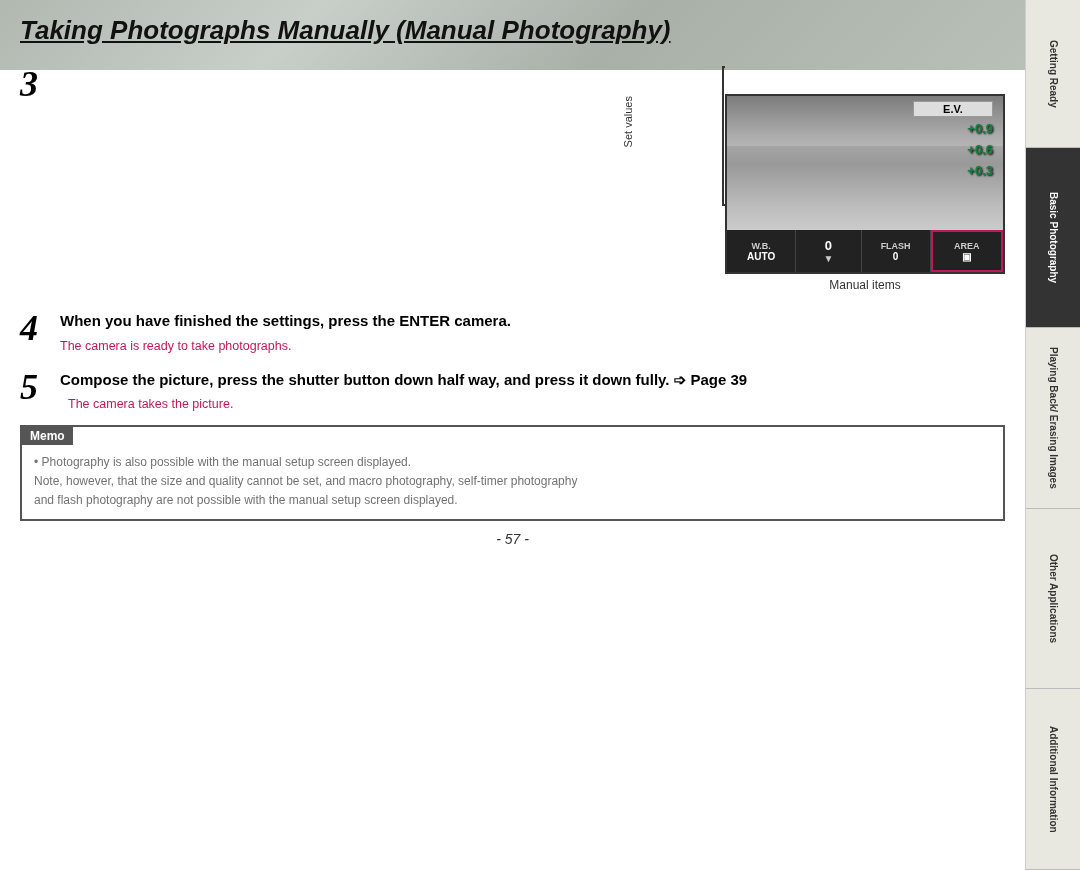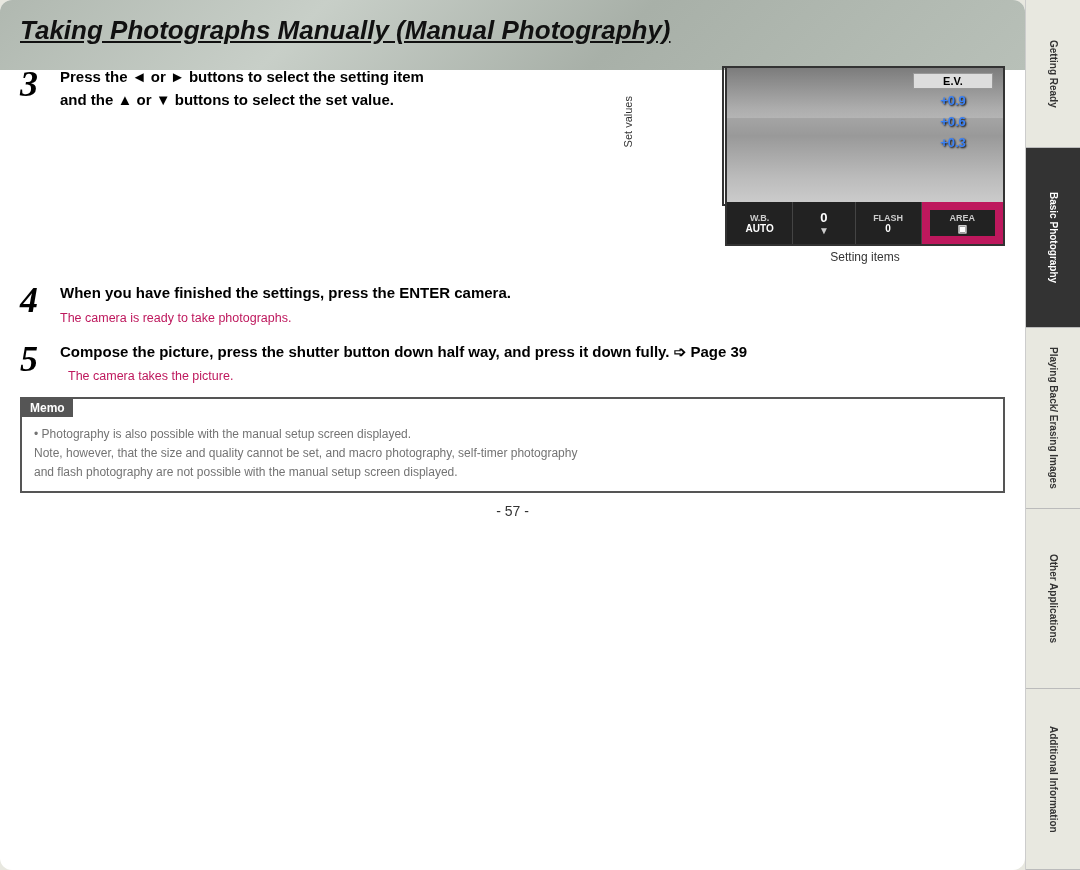--- a/index.html
+++ b/index.html
@@ -11,21 +11,20 @@
       background: #e8e8e0;
       display: flex;
       overflow: hidden;
     }
 
     .main-content {
       flex: 1;
       background: white;
       position: relative;
       overflow: hidden;
-      border-radius: 12px;
     }
 
     
     .header-bg {
       position: absolute;
       top: 0; left: 0; right: 0;
       height: 70px;
       background: linear-gradient(135deg, #b0b8b0 0%, #c8cfc8 30%, #a8b0a8 60%, #b8c0b8 100%);
       z-index: 0;
     }
@@ -88,20 +87,21 @@
 
     .step3-text {
       flex: 1;
     }
 
     
     .camera-diagram {
       width: 280px;
       min-width: 280px;
       position: relative;
+      margin-top: 28px;
     }
 
     .diagram-box {
       border: 2px solid #333;
       background: #fff;
       position: relative;
       height: 180px;
       overflow: hidden;
     }
 
@@ -127,23 +127,24 @@
       border: 1px solid #999;
       font-size: 11px;
       font-weight: bold;
       padding: 1px 8px;
       margin-bottom: 2px;
     }
 
     .ev-values {
       font-size: 13px;
       font-weight: bold;
-      color: #3b82f6;
+      color: #15803d;
       text-shadow: 1px 1px 2px #000;
       line-height: 1.6;
+      text-align: right;
     }
 
     
     .set-values-label {
       position: absolute;
       left: -48px;
       top: 30px;
       font-size: 11px;
       writing-mode: vertical-rl;
       transform: rotate(180deg);
@@ -264,20 +265,21 @@
       line-height: 1.6;
       color: #737373;
     }
 
     
     .page-number {
       text-align: center;
       font-size: 14px;
       color: #333;
       margin-top: 10px;
+      font-style: italic;
     }
 
     
     .right-sidebar {
       width: 55px;
       background: #e0e0d8;
       display: flex;
       flex-direction: column;
       border-left: 1px solid #ccc;
     }
@@ -316,33 +318,20 @@
   <div class="header-bg"></div>
   <h1 class="header-title">Taking Photographs Manually (Manual Photography)</h1>
 
   <div class="content-area">
 
     <div class="step step3-layout">
       <div class="step3-text">
         <div style="display:flex; align-items:flex-start;">
           <div class="step-number">3</div>
           <div class="step-content">
-            <div class="step-title">
-              <span>Press the</span>
-              <span> ◄ </span>
-              <span>or</span>
-              <span> ► </span>
-              <span>buttons to select the setting item</span>
-              <br>
-              <span>and the</span>
-              <span> ▲ </span>
-              <span>or</span>
-              <span> ▼ </span>
-              <span>buttons to select the set value.</span>
-            </div>
           </div>
         </div>
       </div>
 
       <div class="diagram-wrapper">
         <div class="set-values-label">Set values</div>
         <div class="bracket-line"></div>
         <div class="camera-diagram">
           <div class="diagram-box">
 
@@ -365,27 +354,27 @@
                 <span class="bottom-label">AUTO</span>
               </div>
               <div class="ctrl-center">
                 <span>0</span>
                 <span class="arrow-down">▼</span>
               </div>
               <div class="ctrl-item">
                 <span class="top-label">FLASH</span>
                 <span class="bottom-label">0</span>
               </div>
-              <div class="ctrl-item" style="border-right:none;border:8px solid #be185d;">
+              <div class="ctrl-item" style="border-right:none;border:2px solid #be185d;">
                 <span class="top-label">AREA</span>
                 <span class="bottom-label">▣</span>
               </div>
             </div>
           </div>
-          <div class="setting-items-label">Setting items</div>
+          <div class="setting-items-label">Manual items</div>
         </div>
       </div>
     </div>
 
     <div class="step step4-area">
       <div class="step-number">4</div>
       <div class="step-content">
         <div class="step-title">When you have finished the settings, press the ENTER camera.</div>
         <div class="sub-text" style="margin-left:0;">The camera is ready to take photographs.</div>
       </div>

